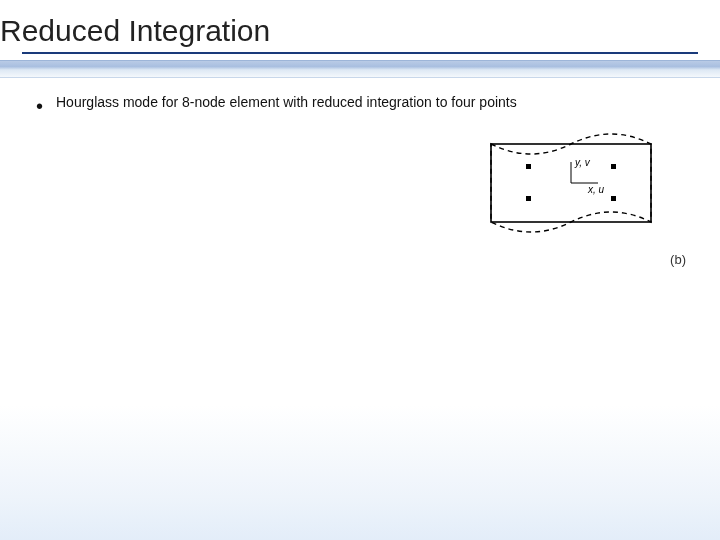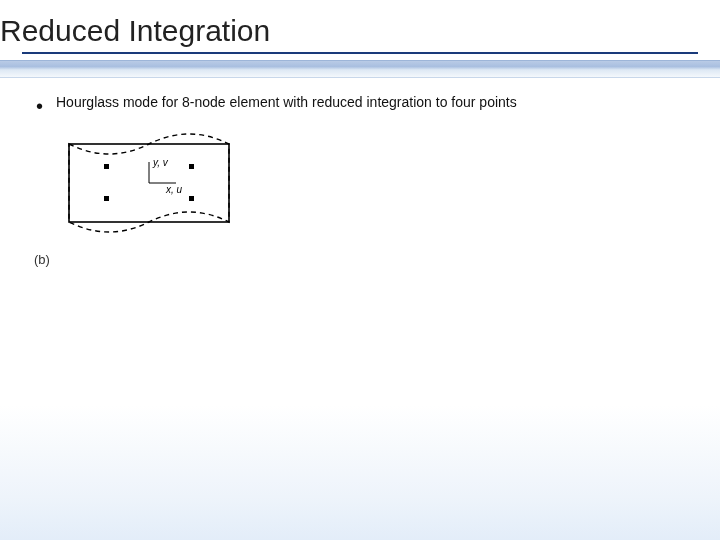--- a/index.html
+++ b/index.html
@@ -65,21 +65,21 @@
   }
   ul.bullets > li::before {
     content: "•";
     position: absolute;
     left: 2px;
     top: 0;
     font-size: 20px;
     color: #111;
   }
   .figure-block {
-    text-align: left;
+    text-align: right;
     margin: 10px 0 14px 0;
   }
   .figure-svg {
     display: inline-block;
   }
   .fig-caption {
     font-size: 13px;
     color: #333;
     margin-top: 2px;
   }

